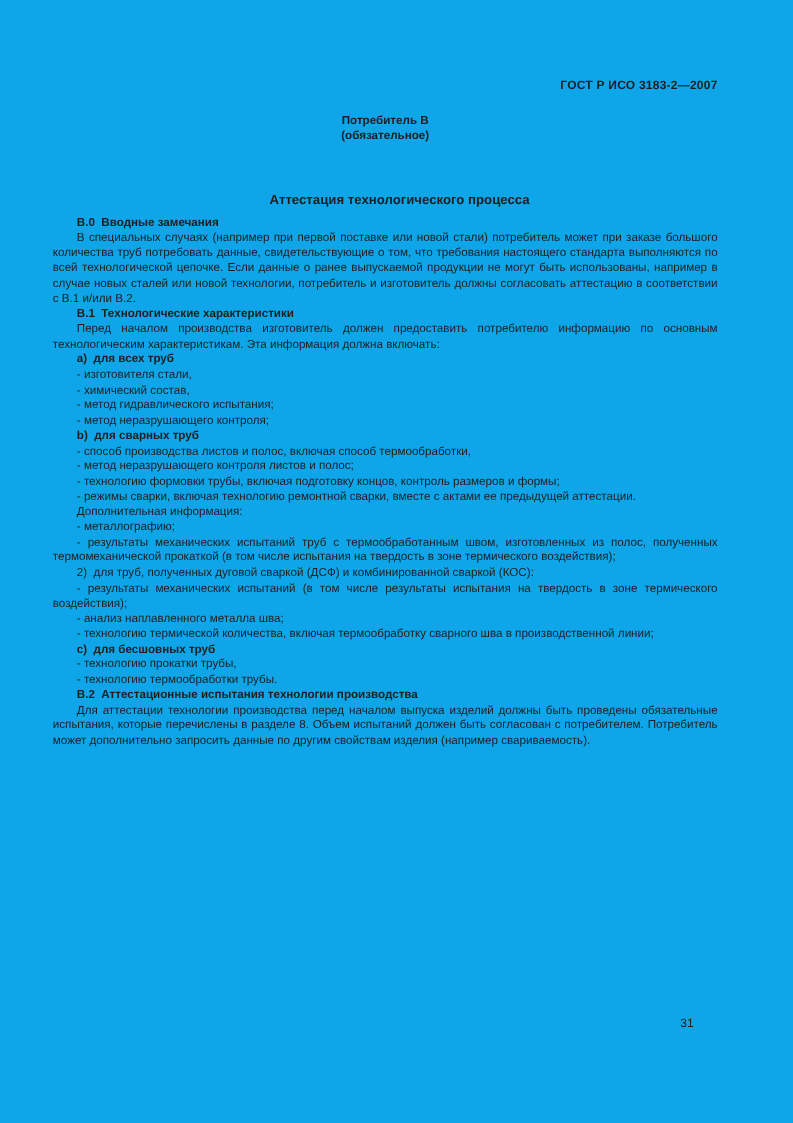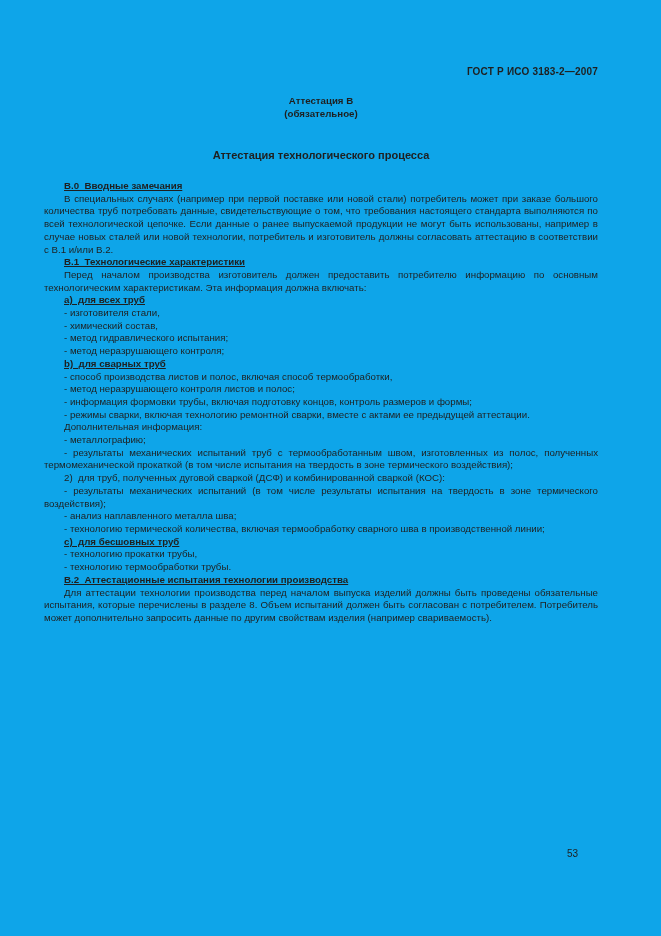--- a/index.html
+++ b/index.html
@@ -30,82 +30,81 @@
     font-weight: 700;
     font-size: 9.7px;
     line-height: 12.7px;
   }
   .doc-title {
     position: absolute;
     top: 149px; left: 44px; width: 554px;
     text-align: center;
     font-weight: 700;
     font-size: 11px;
-    margin: 0;
+    margin: 12px;
   }
   .body-text {
     position: absolute;
     top: 180px; left: 44px; width: 554px;
     font-size: 9.7px;
     line-height: 12.7px;
   }
   .blk {
     margin: 0;
     text-indent: 20px;
     text-align: justify;
   }
   .blk.h {
     font-weight: 700;
     text-align: left;
-    text-decoration: underline;
   }
   .page-number {
     position: absolute;
     top: 848px; right: 83px;
     font-size: 10px;
   }
 </style>
 </head>
 <body>
 
 <div class="page">
 
   <div class="header-right">ГОСТ Р ИСО 3183-2—2007</div>
 
   <div class="annex">
-    <div>Аттестация В</div>
+    <div>Потребитель В</div>
     <div>(обязательное)</div>
   </div>
 
   <h1 class="doc-title">Аттестация технологического процесса</h1>
 
   <div class="body-text">
     <p class="blk h">В.0&nbsp; Вводные замечания</p>
     <p class="blk para">В специальных случаях (например при первой поставке или новой стали) потребитель может при заказе большого количества труб потребовать данные, свидетельствующие о том, что требования настоящего стандарта выполняются по всей технологической цепочке. Если данные о ранее выпускаемой продукции не могут быть использованы, например в случае новых сталей или новой технологии, потребитель и изготовитель должны согласовать аттестацию в соответствии с В.1 и/или В.2.</p>
     <p class="blk h">В.1&nbsp; Технологические характеристики</p>
     <p class="blk para">Перед началом производства изготовитель должен предоставить потребителю информацию по основным технологическим характеристикам. Эта информация должна включать:</p>
     <p class="blk h">a)&nbsp; для всех труб</p>
     <p class="blk item">- изготовителя стали,</p>
     <p class="blk item">- химический состав,</p>
     <p class="blk item">- метод гидравлического испытания;</p>
     <p class="blk item">- метод неразрушающего контроля;</p>
     <p class="blk h">b)&nbsp; для сварных труб</p>
     <p class="blk item">- способ производства листов и полос, включая способ термообработки,</p>
     <p class="blk item">- метод неразрушающего контроля листов и полос;</p>
-    <p class="blk item">- информация формовки трубы, включая подготовку концов, контроль размеров и формы;</p>
+    <p class="blk item">- технологию формовки трубы, включая подготовку концов, контроль размеров и формы;</p>
     <p class="blk item">- режимы сварки, включая технологию ремонтной сварки, вместе с актами ее предыдущей аттестации.</p>
     <p class="blk item">Дополнительная информация:</p>
     <p class="blk item">- металлографию;</p>
     <p class="blk item">- результаты механических испытаний труб с термообработанным швом, изготовленных из полос, полученных термомеханической прокаткой (в том числе испытания на твердость в зоне термического воздействия);</p>
     <p class="blk item">2)&nbsp; для труб, полученных дуговой сваркой (ДСФ) и комбинированной сваркой (КОС):</p>
     <p class="blk item">- результаты механических испытаний (в том числе результаты испытания на твердость в зоне термического воздействия);</p>
     <p class="blk item">- анализ наплавленного металла шва;</p>
     <p class="blk item">- технологию термической количества, включая термообработку сварного шва в производственной линии;</p>
     <p class="blk h">c)&nbsp; для бесшовных труб</p>
     <p class="blk item">- технологию прокатки трубы,</p>
     <p class="blk item">- технологию термообработки трубы.</p>
     <p class="blk h">В.2&nbsp; Аттестационные испытания технологии производства</p>
     <p class="blk para">Для аттестации технологии производства перед началом выпуска изделий должны быть проведены обязательные испытания, которые перечислены в разделе 8. Объем испытаний должен быть согласован с потребителем. Потребитель может дополнительно запросить данные по другим свойствам изделия (например свариваемость).</p>
   </div>
 
-  <div class="page-number">53</div>
+  <div class="page-number">31</div>
 
 </div>
 
 </body></html>

